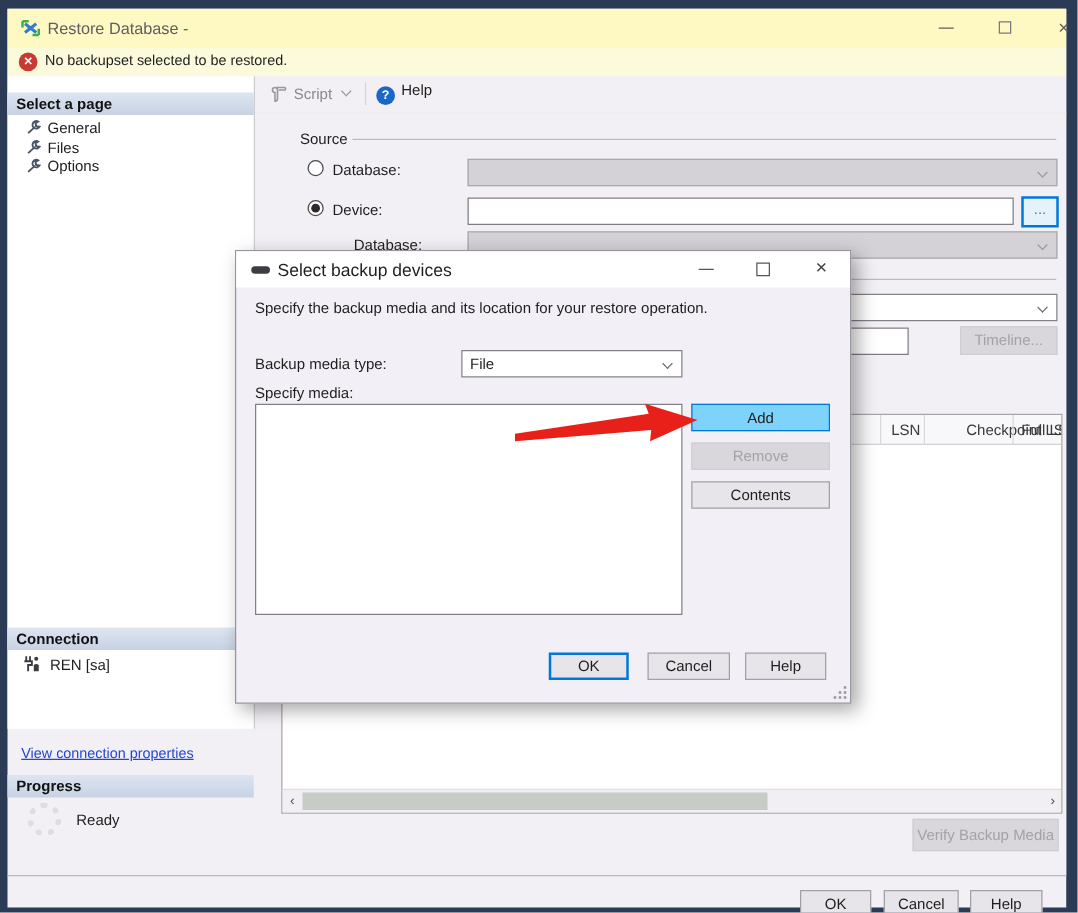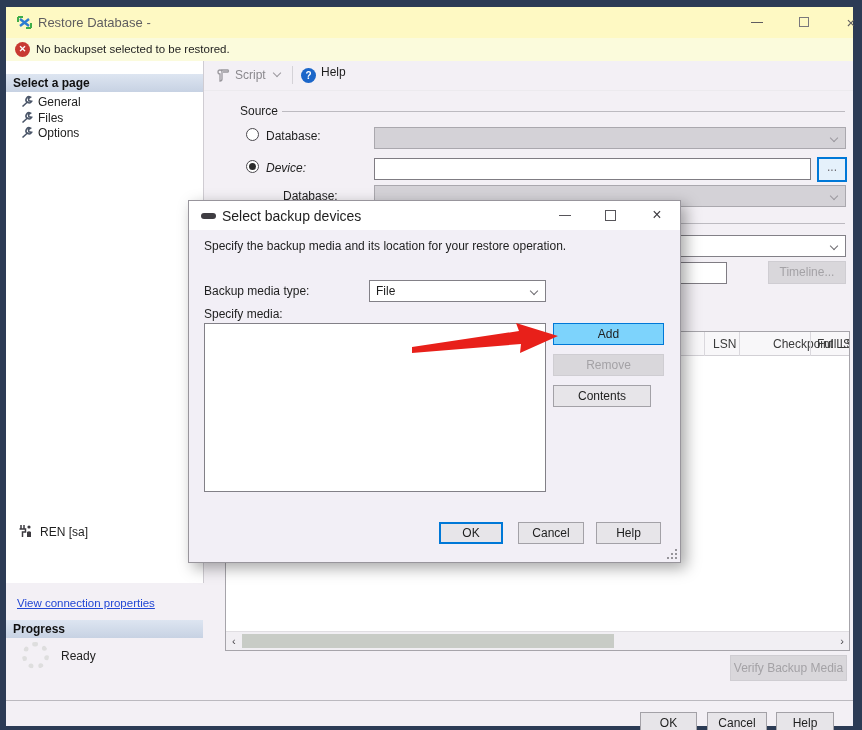--- a/index.html
+++ b/index.html
@@ -137,20 +137,21 @@
         <svg class="wrench" viewBox="0 0 13 13">
             <path d="M10.5 2.2 A3 3 0 1 0 11.6 6.4 L8.9 5.9 L8.5 3.6 Z M8 6.5 L2.5 11.5" stroke="#4a5568" stroke-width="1.6" fill="none"></path>
           </svg><span>Files</span>
       </div>
       <div class="side-item" style="top:65px;">
         <svg class="wrench" viewBox="0 0 13 13">
             <path d="M10.5 2.2 A3 3 0 1 0 11.6 6.4 L8.9 5.9 L8.5 3.6 Z M8 6.5 L2.5 11.5" stroke="#4a5568" stroke-width="1.6" fill="none"></path>
           </svg><span>Options</span>
       </div>
 
+      <div class="side-h" style="top:441px;">Connection</div>
       <div class="conn-row" style="top:463px;">
         <svg style="width:15px;height:14px;vertical-align:-2px;margin-right:7px;" viewBox="0 0 15 14">
           <path d="M3 1 L3 5 M6 1 L6 5" stroke="#3d3b40" stroke-width="1.5"></path>
           <path d="M1.5 5 L7.5 5 L7.5 8 L4.5 8 L4.5 13" stroke="#3d3b40" stroke-width="1.5" fill="none"></path>
           <circle cx="11" cy="3" r="1.6" fill="#3d3b40"></circle>
           <path d="M9 13 L9 8 Q11 6.5 13 8 L13 13" fill="#3d3b40"></path>
         </svg><span>REN [sa]</span>
       </div>
       <span class="link" style="top:536px;">View connection properties</span>
       <div class="side-h" style="top:559px;">Progress</div>
@@ -177,21 +178,21 @@
       <span class="grp-label" style="left:36px;top:43px;">Source</span>
       <div class="grp-line" style="left:78px;top:50px;width:563px;"></div>
 
       <span class="radio" style="left:42px;top:67px;"></span>
       <span class="fld-label" style="left:62px;top:68px;">Database:</span>
       <div class="combo disabled" style="left:170px;top:66px;width:472px;">
           <span class="chev dis"></span>
         </div>
 
       <span class="radio on" style="left:42px;top:99px;"></span>
-      <span class="fld-label" style="left:62px;top:100px;font-style:italic;">Device:</span>
+      <span class="fld-label" style="left:62px;top:100px;">Device:</span>
       <div class="textbox" style="left:170px;top:97px;width:437px;"></div>
       <div class="btn browse" style="left:613px;top:96px;width:30px;height:25px;">...</div>
 
       <span class="fld-label" style="left:79px;top:128px;">Database:</span>
       <div class="combo disabled" style="left:170px;top:124px;width:472px;">
           <span class="chev dis"></span>
         </div>
 
       <div class="grp-line" style="left:78px;top:162px;width:563px;"></div>
       <div class="combo" style="left:170px;top:174px;width:472px;">
@@ -247,21 +248,21 @@
     <div class="combo" style="left:180px;top:79px;width:177px;">
       <span class="val">File</span>
       <span class="chev"></span>
     </div>
 
     <span class="m-label" style="left:15px;top:106px;">Specify media:</span>
     <div class="m-list"></div>
 
     <div class="btn focusblue" style="left:364px;top:122px;width:111px;">Add</div>
     <div class="btn disabled" style="left:364px;top:153px;width:111px;">Remove</div>
-    <div class="btn" style="left:364px;top:184px;width:98px;">Contents</div>
+    <div class="btn" style="left:364px;top:184px;width:111px;">Contents</div>
 
     <div class="btn default" style="left:250px;top:321px;width:64px;">OK</div>
     <div class="btn" style="left:329px;top:321px;width:66px;">Cancel</div>
     <div class="btn" style="left:407px;top:321px;width:65px;">Help</div>
 
     <div class="m-grip">
       <i style="right:0;bottom:0;"></i>
         <i style="right:4px;bottom:0;"></i>
         <i style="right:0;bottom:4px;"></i>
       <i style="right:8px;bottom:0;"></i>

